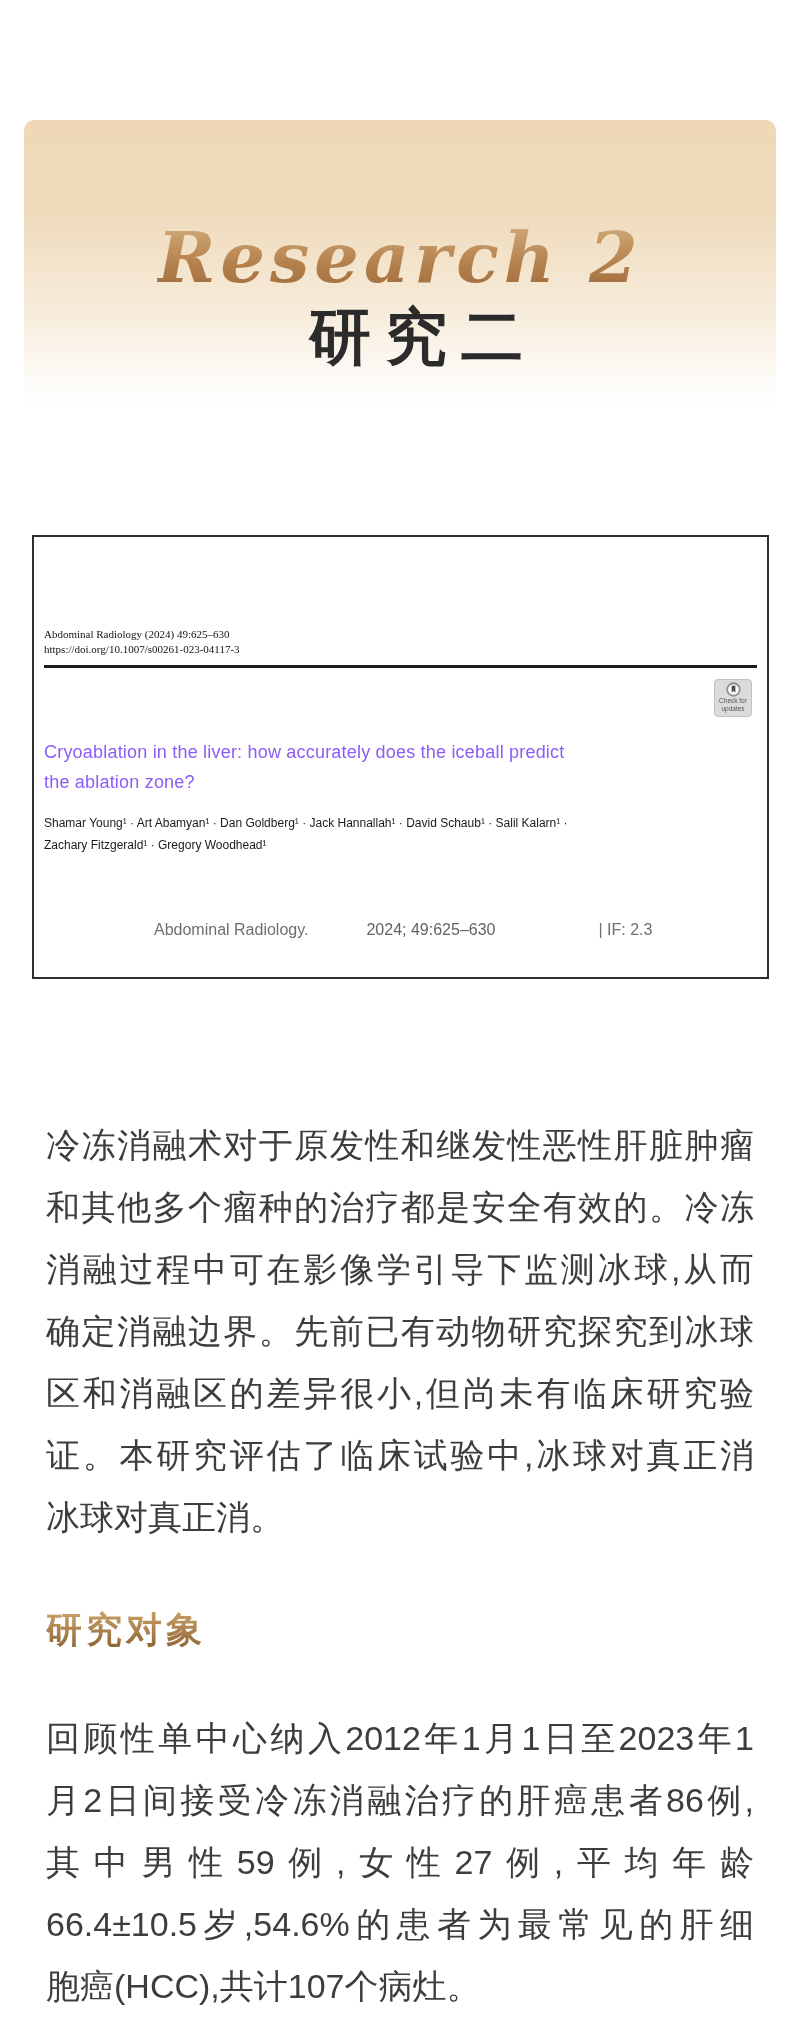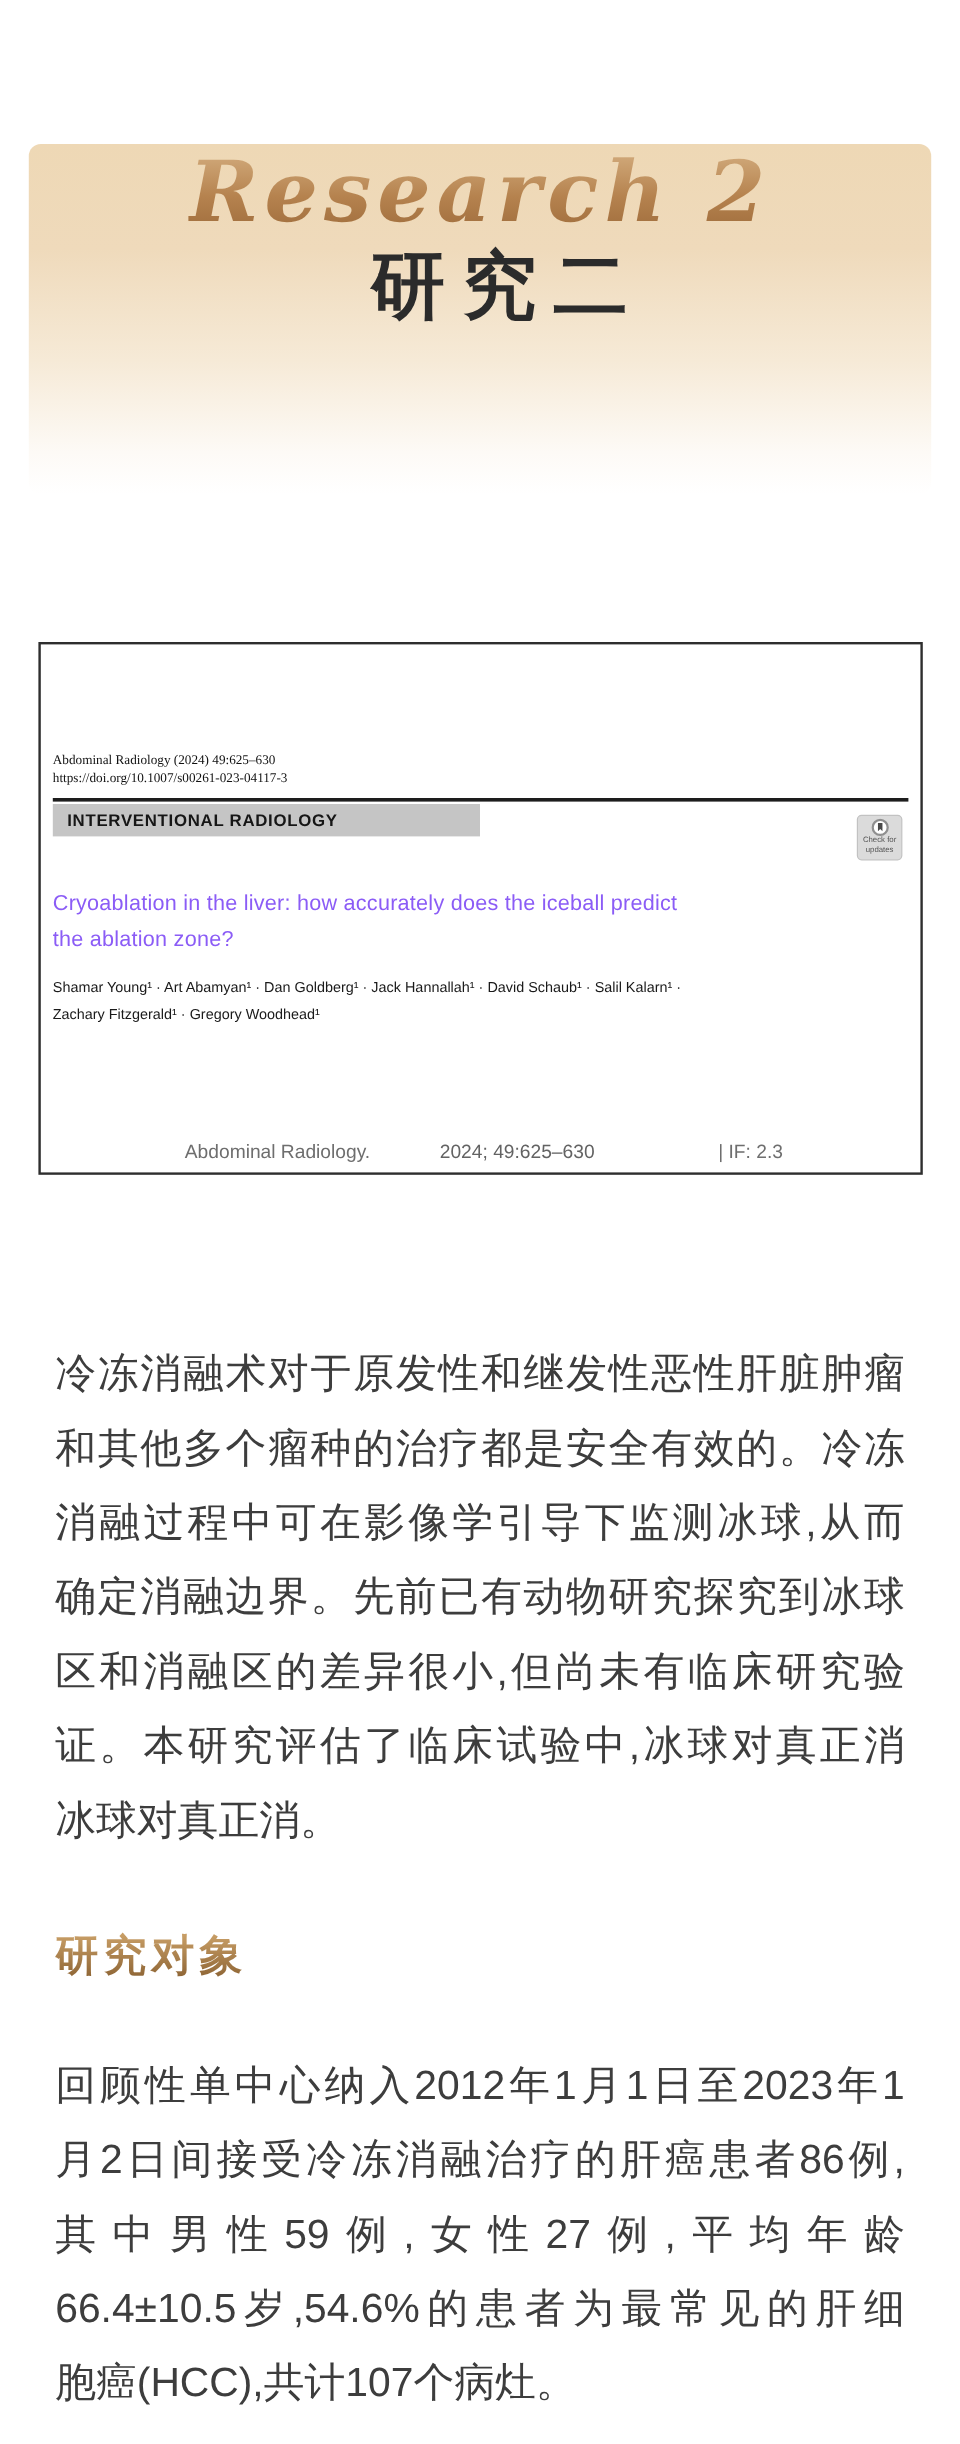--- a/index.html
+++ b/index.html
@@ -5,21 +5,21 @@
   html,body { margin:0; padding:0; background:#ffffff; }
   .page {
     width:800px; height:2037px; overflow:hidden; background:#ffffff;
     font-family:"Liberation Sans","DejaVu Sans",sans-serif;
     position:relative;
   }
 
   
   .hero {
     margin:120px 24px 0 24px; height:292px; border-radius:10px;
-    box-sizing:border-box; text-align:center;
+    box-sizing:border-box; padding-top:98px; text-align:center;
     background:linear-gradient(180deg,#eed8b5 0%,#efdabb 30%,#f6ead7 62%,#fdfaf6 88%,#ffffff 100%);
   }
   .hero-en {
     display:inline-block;
     font-family:"DejaVu Serif","Liberation Serif",serif;
     font-style:italic; font-weight:700;
     font-size:70px; line-height:80px; letter-spacing:5px;
     color:#ab7a46;
     background:linear-gradient(180deg,#d2ab7c 8%,#b5824e 55%,#9e6c3c 95%);
     -webkit-background-clip:text; background-clip:text;
@@ -51,21 +51,21 @@
     background:#dbdbdb; border:1px solid #c2c2c2; border-radius:4px;
     box-sizing:border-box; text-align:center;
   }
   .pc-badge svg { display:block; margin:2px auto 0 auto; }
   .pc-badge-text { font-size:6.5px; line-height:7.5px; color:#555555; }
   .pc-title {
     margin-top:40px; font-size:18px; line-height:30px;
     font-weight:normal; color:#8b5cf6; letter-spacing:0.2px;
   }
   .pc-authors { margin-top:15px; font-size:12px; line-height:22px; font-weight:normal; color:#1a1a1a; }
-  .pc-citation { margin-top:94px; display:flex; font-size:16px; line-height:22px; color:#6e6e6e; }
+  .pc-citation { margin-top:63px; display:flex; font-size:16px; line-height:22px; color:#6e6e6e; }
   .pc-cit-journal { margin-left:110px; }
   .pc-cit-issue   { margin-left:58px; color:#636363; }
   .pc-cit-if      { margin-left:103px; }
 
   
   .cn-para { margin:0 46px; width:708px; font-size:34px; line-height:62px; color:#3d3d3d; }
   .cn-para.p1 { margin-top:135px; }
   .cn-para.p2 { margin-top:55px; }
   .cn-line { text-align:justify; text-align-last:justify; text-justify:inter-character; }
   .cn-line:last-child { text-align-last:left; }
@@ -95,21 +95,20 @@
 
   <div class="paper-card">
     <div class="pc-meta">
       <div>Abdominal Radiology (2024) 49:625–630</div>
       <div>https://doi.org/10.1007/s00261-023-04117-3</div>
     </div>
 
     <div class="pc-rule"></div>
 
     <div class="pc-band-row">
-      <div class="pc-band">INTERVENTIONAL RADIOLOGY</div>
       <div class="pc-badge">
         <svg width="15" height="15" viewBox="0 0 24 24">
           <circle cx="12" cy="12" r="10" fill="#ffffff" stroke="#8f8f8f" stroke-width="3"></circle>
           <path d="M9 6 h6 v11 l-3-3 l-3 3 z" fill="#4a4a4a"></path>
         </svg>
         <div class="pc-badge-text">Check for</div>
         <div class="pc-badge-text">updates</div>
       </div>
     </div>
 

